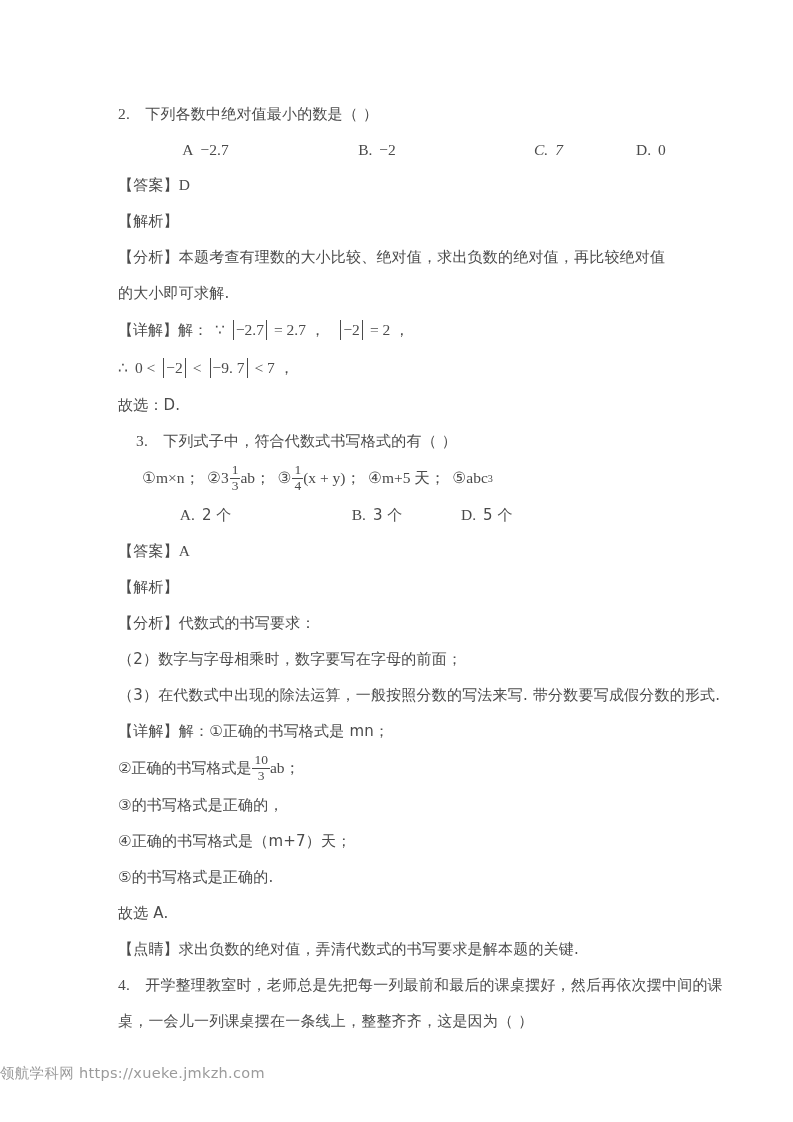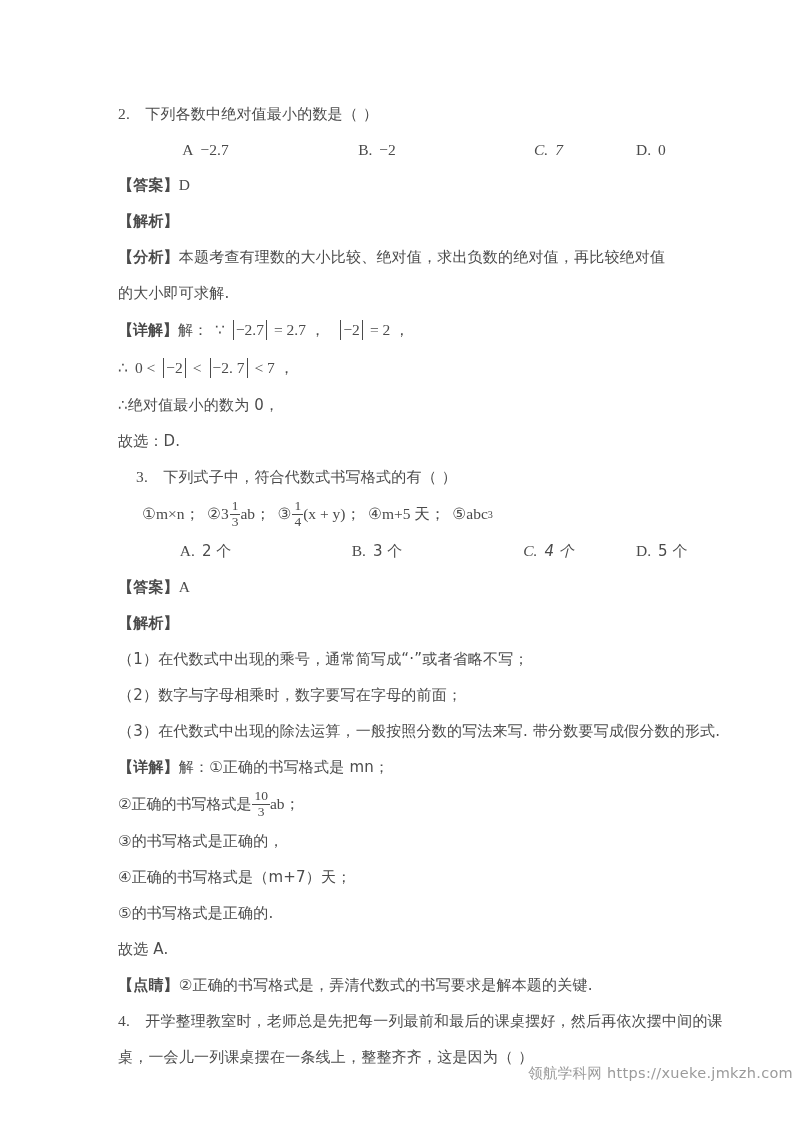--- a/index.html
+++ b/index.html
@@ -28,21 +28,21 @@
   }
   .ln {
     font-size: 15.5px;
     line-height: 35px;
     color: #4b4b4b;
     white-space: nowrap;
     letter-spacing: 0.2px;
   }
   .ln.wrap { white-space: normal; }
   .indent { padding-left: 18px; }
-  .bold { font-weight: bold; }
+  .bold { font-weight: normal; }
   .cn {
     font-family: "DejaVu Sans", "Liberation Sans", sans-serif;
     font-size: 15px;
   }
   
   .options {
     display: flex;
     font-size: 15.5px;
     line-height: 35px;
     text-align: center;
@@ -86,21 +86,21 @@
   }
   .mathline > * { margin-right: 0px; }
   .sp { display: inline-block; width: 7px; }
   .sp-lg { display: inline-block; width: 14px; }
 
   .watermark {
     position: absolute;
     left: 0;
     right: 0;
     top: 1064px;
-    text-align: right;
+    text-align: left;
     color: #9b9b9b;
     font-size: 14.5px;
     font-family: "DejaVu Sans", "Liberation Sans", sans-serif;
     letter-spacing: 0.3px;
   }
 </style>
 </head>
 <body>
 
 <div class="page">
@@ -157,28 +157,25 @@
 
     <div class="mathline">
       <span class="math">∴</span>
         <span class="sp"></span>
       <span class="math">0 &lt;</span>
         <span class="sp"></span>
       <span class="abs math">−2</span>
         <span class="sp"></span>
       <span class="math">&lt;</span>
         <span class="sp"></span>
-      <span class="abs math">−2. 7</span>
+      <span class="abs math">−9. 7</span>
         <span class="sp"></span>
       <span class="math">&lt; 7 ，</span>
     </div>
 
-    <div class="ln">
-      <span class="cn">∴绝对值最小的数为 0，</span>
-    </div>
 
     <div class="ln">
       <span class="cn">故选：D.</span>
     </div>
 
     <div class="ln indent">
       <span>3.</span>
       <span class="sp"></span>
       <span class="cn">下列式子中，符合代数式书写格式的有（      ）</span>
     </div>
@@ -210,40 +207,37 @@
         <sup>3</sup>
     </div>
 
     <div class="options">
       <div class="opt opt-a">
         <span>A.</span><span class="sp"></span><span class="cn">2 个</span>
       </div>
       <div class="opt opt-b">
         <span>B.</span><span class="sp"></span><span class="cn">3 个</span>
       </div>
-      <div class="opt opt-c">
-        <span>C.</span><span class="sp"></span><span class="cn">4 个</span>
-      </div>
       <div class="opt opt-d">
         <span>D.</span><span class="sp"></span><span class="cn">5 个</span>
       </div>
     </div>
 
     <div class="ln">
       <span class="cn bold">【答案】</span><span>A</span>
     </div>
 
     <div class="ln">
       <span class="cn bold">【解析】</span>
     </div>
 
-
-    <div class="ln">
-      <span class="cn">（1）在代数式中出现的乘号，通常简写成“·”或者省略不写；</span>
-    </div>
+    <div class="ln">
+      <span class="cn bold">【分析】</span><span class="cn">代数式的书写要求：</span>
+    </div>
+
     <div class="ln">
       <span class="cn">（2）数字与字母相乘时，数字要写在字母的前面；</span>
     </div>
     <div class="ln">
       <span class="cn">（3）在代数式中出现的除法运算，一般按照分数的写法来写. 带分数要写成假分数的形式.</span>
     </div>
 
     <div class="ln">
       <span class="cn bold">【详解】</span><span class="cn">解：①正确的书写格式是 mn；</span>
     </div>
@@ -265,21 +259,21 @@
     </div>
     <div class="ln">
       <span class="cn">⑤的书写格式是正确的.</span>
     </div>
 
     <div class="ln">
       <span class="cn">故选 A.</span>
     </div>
 
     <div class="ln">
-      <span class="cn bold">【点睛】</span><span class="cn">②正确的书写格式是，弄清代数式的书写要求是解本题的关键.</span>
+      <span class="cn bold">【点睛】</span><span class="cn">求出负数的绝对值，弄清代数式的书写要求是解本题的关键.</span>
     </div>
 
     <div class="ln">
       <span>4.</span>
       <span class="sp"></span>
       <span class="cn">开学整理教室时，老师总是先把每一列最前和最后的课桌摆好，然后再依次摆中间的课</span>
     </div>
     <div class="ln">
       <span class="cn">桌，一会儿一列课桌摆在一条线上，整整齐齐，这是因为（      ）</span>
     </div>

